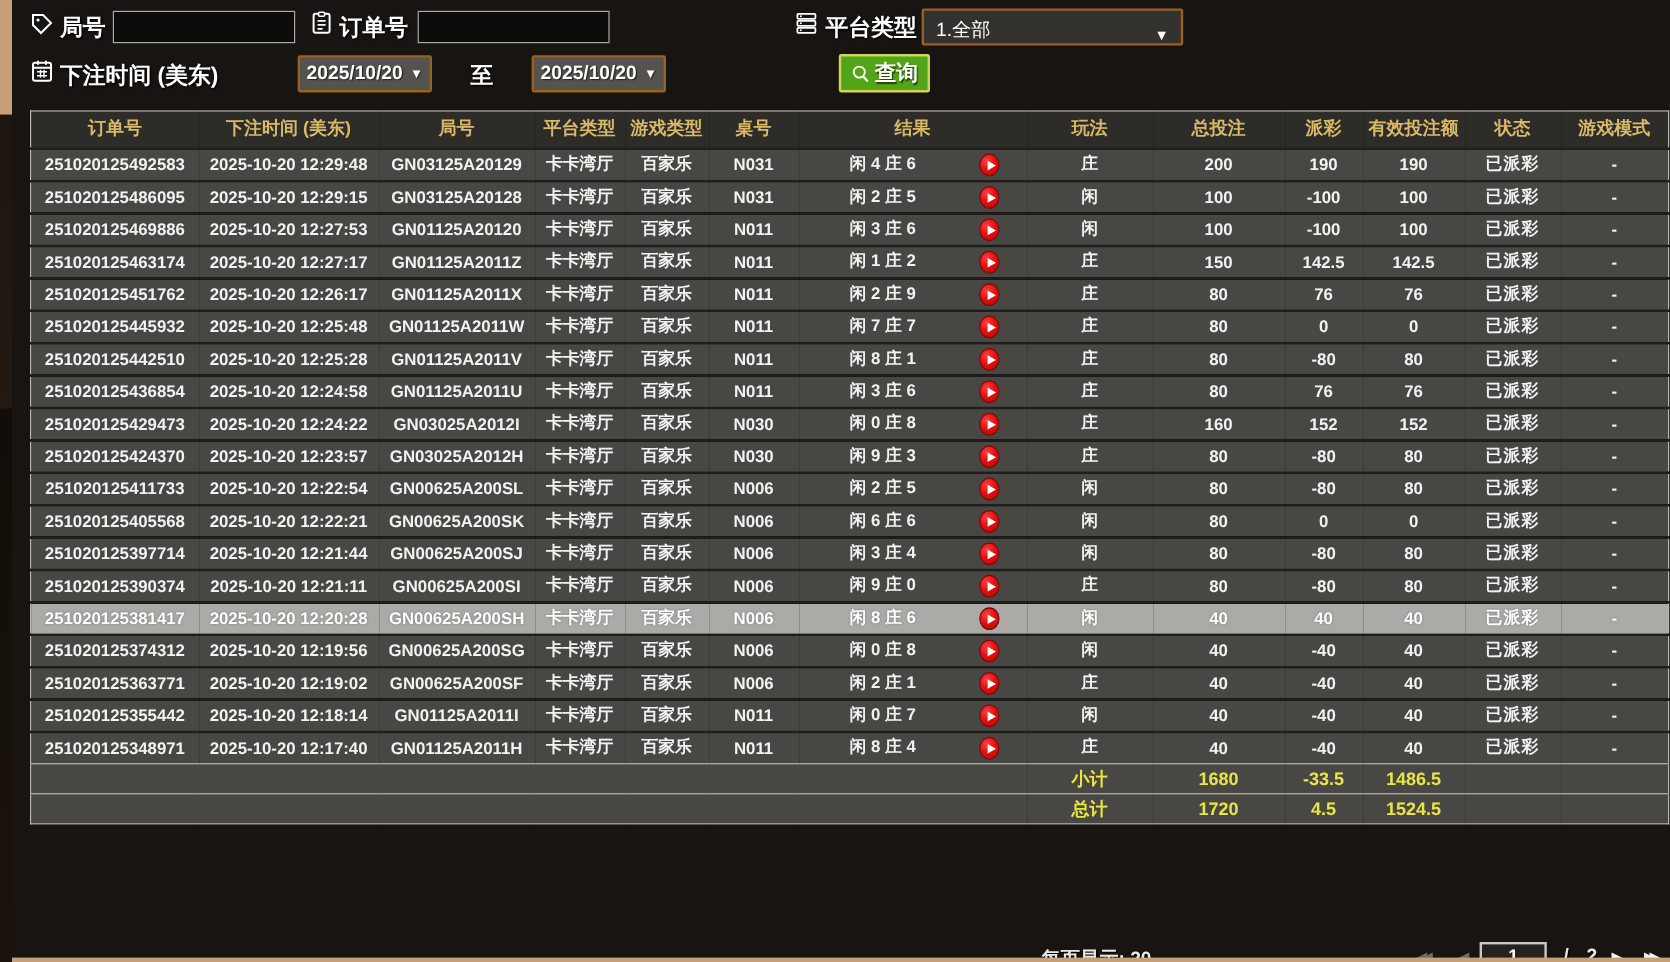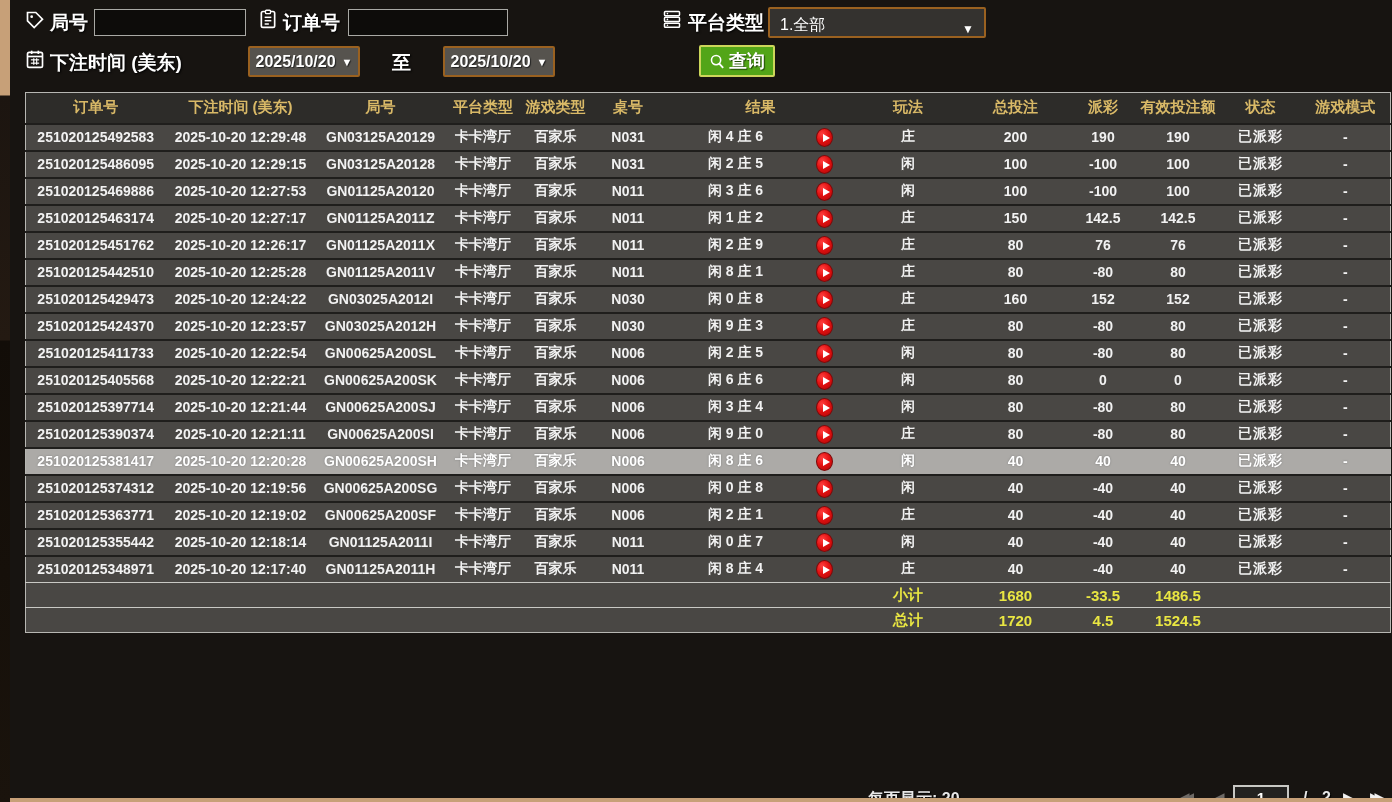--- a/index.html
+++ b/index.html
@@ -314,36 +314,76 @@
           </span>
         </td>
         <td>庄</td>
         <td>80</td>
         <td class="pay-pos">76</td>
         <td>76</td>
         <td class="status">已派彩</td>
         <td>-</td>
       </tr>
       <tr>
+        <td>251020125445932</td>
+        <td>2025-10-20 12:25:48</td>
+        <td>GN01125A2011W</td>
+        <td>卡卡湾厅</td>
+        <td>百家乐</td>
+        <td>N011</td>
+        <td class="result-cell">
+          <span class="result-wrap">
+            <span class="result-text">闲 7 庄 7</span>
+            <span class="play-icon"></span>
+          </span>
+        </td>
+        <td>庄</td>
+        <td>80</td>
+        <td class="pay-zero">0</td>
+        <td>0</td>
+        <td class="status">已派彩</td>
+        <td>-</td>
+      </tr>
+      <tr>
         <td>251020125442510</td>
         <td>2025-10-20 12:25:28</td>
         <td>GN01125A2011V</td>
         <td>卡卡湾厅</td>
         <td>百家乐</td>
         <td>N011</td>
         <td class="result-cell">
           <span class="result-wrap">
             <span class="result-text">闲 8 庄 1</span>
             <span class="play-icon"></span>
           </span>
         </td>
         <td>庄</td>
         <td>80</td>
         <td class="pay-neg">-80</td>
         <td>80</td>
+        <td class="status">已派彩</td>
+        <td>-</td>
+      </tr>
+      <tr>
+        <td>251020125436854</td>
+        <td>2025-10-20 12:24:58</td>
+        <td>GN01125A2011U</td>
+        <td>卡卡湾厅</td>
+        <td>百家乐</td>
+        <td>N011</td>
+        <td class="result-cell">
+          <span class="result-wrap">
+            <span class="result-text">闲 3 庄 6</span>
+            <span class="play-icon"></span>
+          </span>
+        </td>
+        <td>庄</td>
+        <td>80</td>
+        <td class="pay-pos">76</td>
+        <td>76</td>
         <td class="status">已派彩</td>
         <td>-</td>
       </tr>
       <tr>
         <td>251020125429473</td>
         <td>2025-10-20 12:24:22</td>
         <td>GN03025A2012I</td>
         <td>卡卡湾厅</td>
         <td>百家乐</td>
         <td>N030</td>

